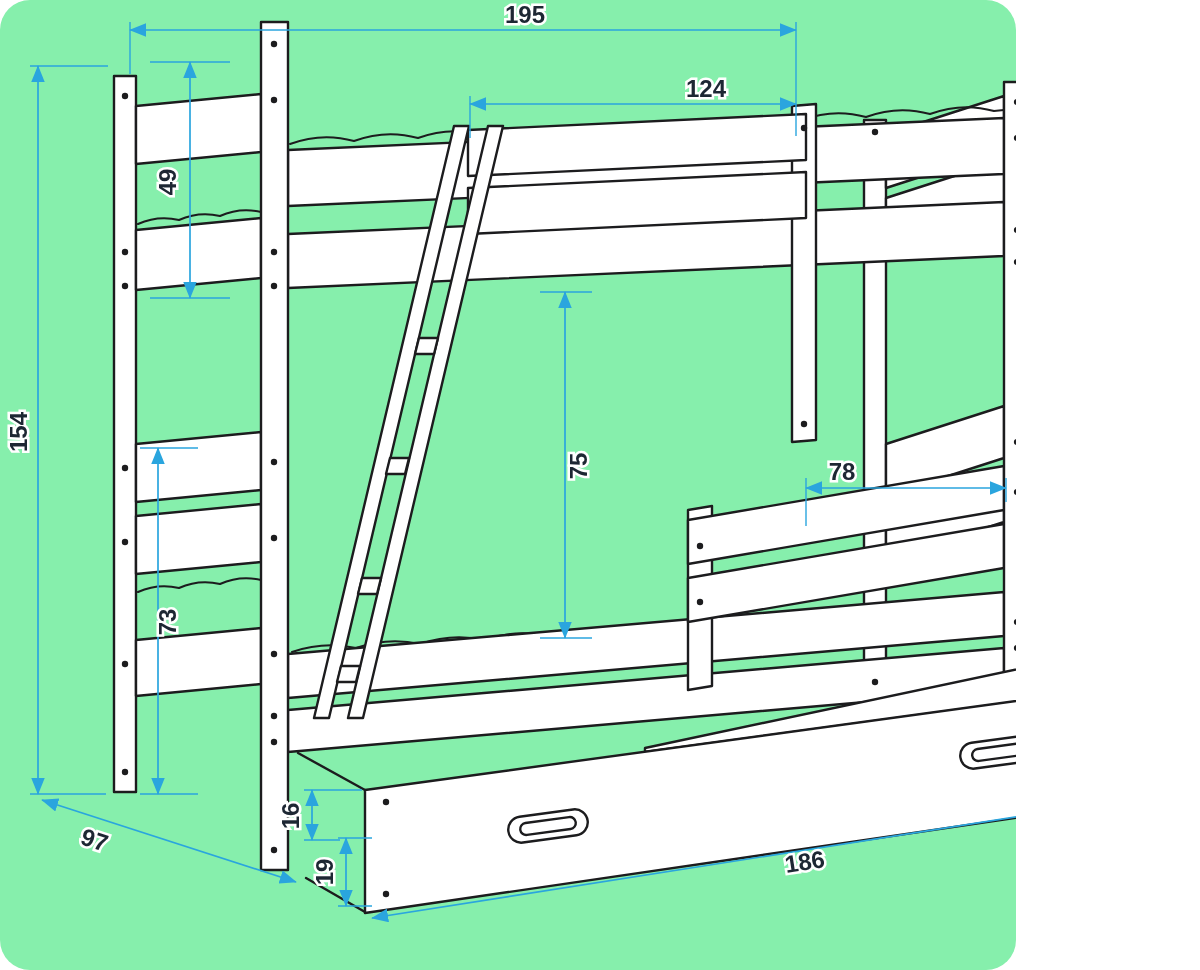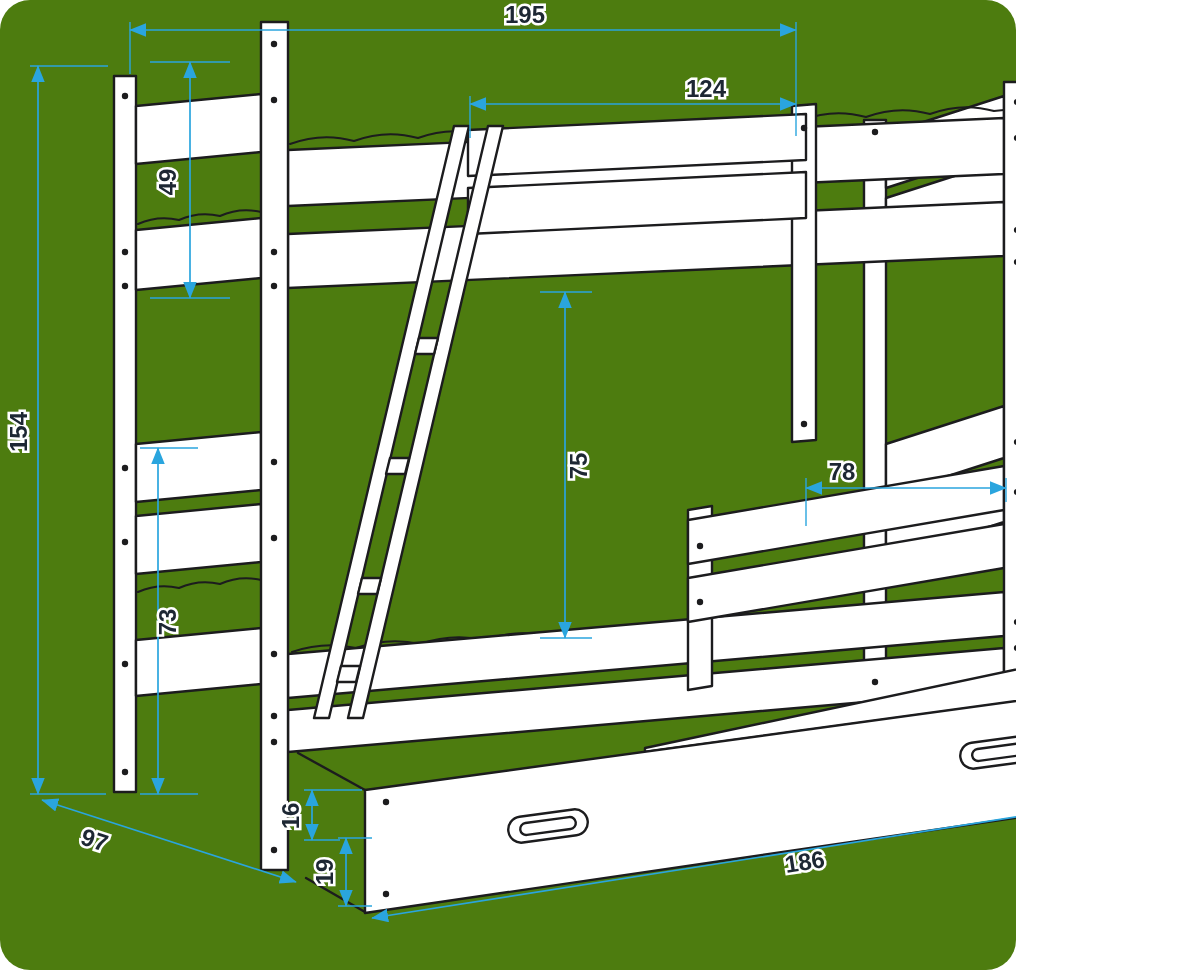--- a/index.html
+++ b/index.html
@@ -1,16 +1,16 @@
 <!DOCTYPE html>
 <html><head>
 <meta charset="utf-8">
 <style>
   html,body{margin:0;padding:0;background:#ffffff;}
-  .canvas{position:relative;width:1016px;height:970px;background:#4d7c0f;overflow:hidden;
+  .canvas{position:relative;width:1016px;height:970px;background:#86efac;overflow:hidden;
           font-family:"Liberation Sans",sans-serif;border-radius:30px;}
   svg{display:block;}
   .struct{fill:#ffffff;stroke:#1c1c1e;stroke-width:2.4;stroke-linejoin:round;}
   .sline{fill:none;stroke:#1c1c1e;stroke-width:2.4;stroke-linecap:round;}
   .wave{fill:none;stroke:#1c1c1e;stroke-width:2;stroke-linecap:round;}
   .dot{fill:#1c1c1e;stroke:none;}
   .dim{stroke:#2aa5de;stroke-width:1.7;fill:none;}
   .ext{stroke:#2aa5de;stroke-width:1.4;fill:none;}
   .dim-label{font-family:"Liberation Sans",sans-serif;font-weight:bold;font-size:24px;
              fill:#1d2733;text-anchor:middle;paint-order:stroke;stroke:#ffffff;stroke-width:5px;}

